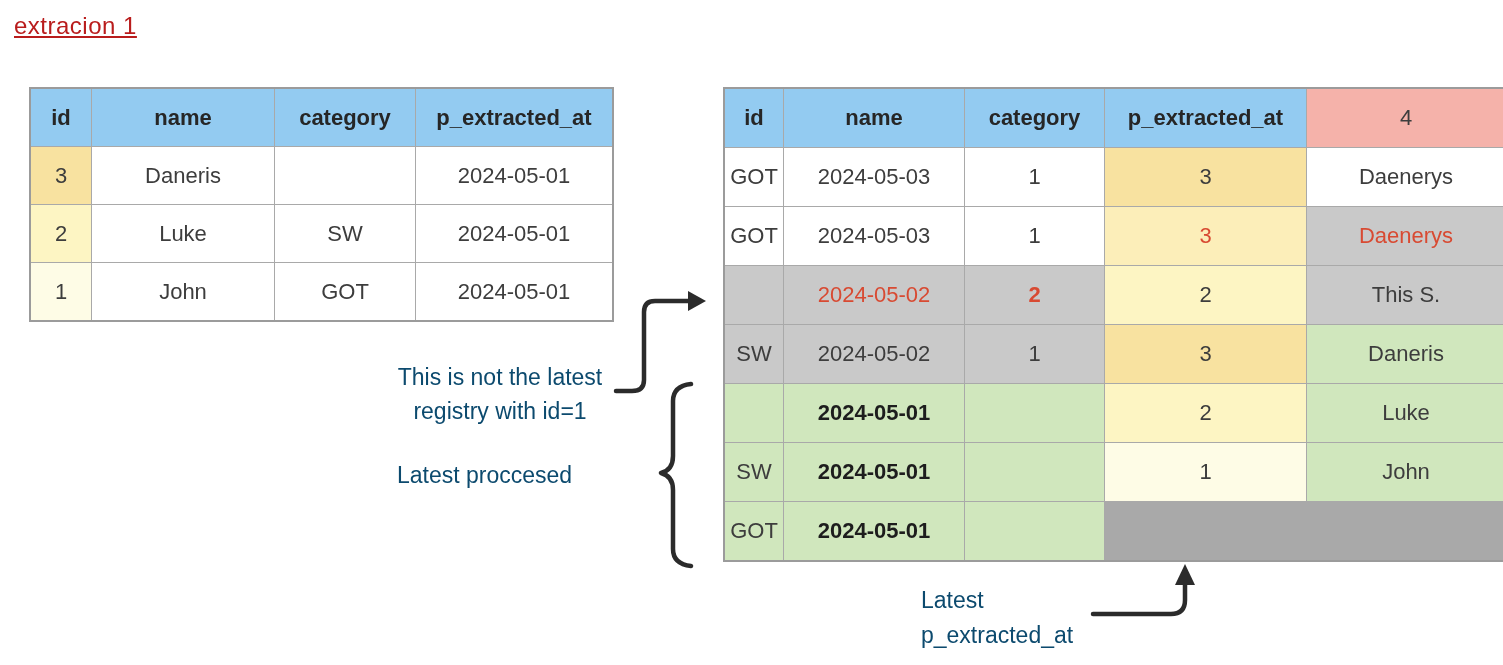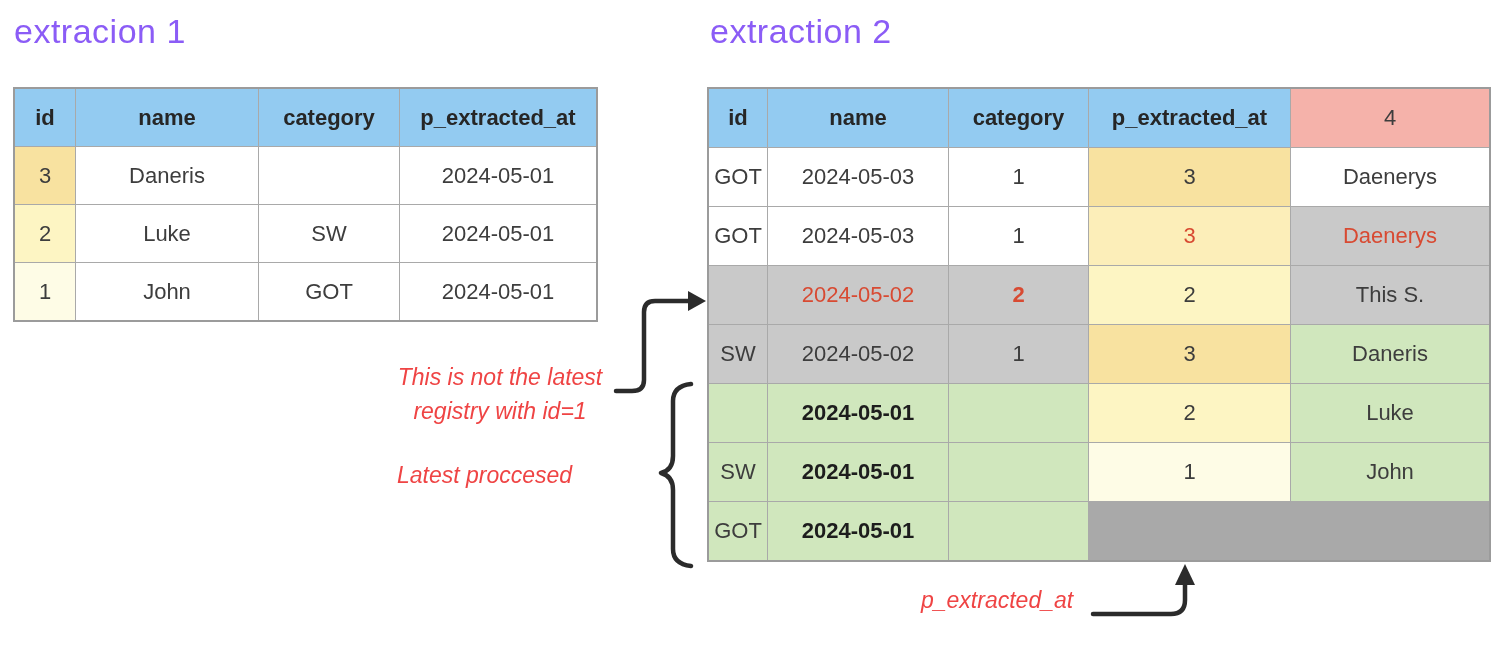--- a/index.html
+++ b/index.html
@@ -1,27 +1,27 @@
 <!DOCTYPE html>
 <html><head>
 <meta charset="utf-8">
 <style>
   html,body{margin:0;padding:0;background:#ffffff;}
   #canvas{
     position:relative;width:1503px;height:665px;background:#ffffff;
     font-family:"Liberation Sans", sans-serif;overflow:hidden;
   }
   .title{
-    position:absolute;font-size:34px;font-weight:400;color:#8b5cf6;letter-spacing:.5px;
+    position:absolute;font-size:24px;font-weight:400;color:#b91c1c;letter-spacing:.5px;text-decoration:underline;
   }
   #title1{left:14px;top:12px;}
   #title2{left:710px;top:12px;}
 
   .tbl{
-    position:absolute;display:grid;gap:1px;background:#a9a9a9;border:2px solid #9b9b9b;
+    position:absolute;display:grid;gap:1px;background:#a9a9a9;border:2px solid #9b9b9b;margin-left:16px;
   }
   #t1{
     left:13px;top:87px;
     grid-template-columns:60px 182px 140px 196px;
     grid-template-rows:repeat(4,57px);
   }
   #t2{
     left:707px;top:87px;
     grid-template-columns:58px 180px 139px 201px 198px;
     grid-template-rows:repeat(8,58px);
@@ -36,35 +36,34 @@
   .bg-yellow{background:#fdf5c3;}
   .bg-cream{background:#fefce6;}
   .bg-pink{background:#f5b2aa;}
   .bg-gray{background:#c9c9c9;}
   .bg-green{background:#d0e7bd;}
   .red{color:#d84a32;}
   .b{font-weight:700;}
   .dark{color:#1d1d1d;}
 
   .note{
-    position:absolute;font-size:23px;color:#ef4444;line-height:34px;font-style:italic;
+    position:absolute;font-size:23px;color:#0c4a6e;line-height:34px;
   }
   #note-not-latest{left:380px;top:360px;width:240px;text-align:center;}
   #note-already{left:397px;top:458px;}
   #note-latest{left:921px;top:583px;line-height:35px;}
 
   #overlay{position:absolute;left:0;top:0;pointer-events:none;}
 </style>
 </head>
 <body>
 
 <div id="canvas">
 
   <div id="title1" class="title">extracion 1</div>
-  <div id="title2" class="title">extraction 2</div>
 
   <div id="t1" class="tbl">
     <div class="td th">id</div>
     <div class="td th">name</div>
     <div class="td th">category</div>
     <div class="td th">p_extracted_at</div>
 
     <div class="td bg-gold">3</div>
     <div class="td">Daneris</div>
     <div class="td"></div>
@@ -128,20 +127,21 @@
     <div class="td bg-green b dark">2024-05-01</div>
     <div class="td bg-green"></div>
   </div>
 
   <div id="note-not-latest" class="note">
     <div>This is not the latest</div>
     <div>registry with id=1</div>
   </div>
   <div id="note-already" class="note">Latest proccesed</div>
   <div id="note-latest" class="note">
+    <div>Latest</div>
     <div>p_extracted_at</div>
   </div>
 
   <svg id="overlay" width="1503" height="665" viewBox="0 0 1503 665">
     <g stroke="#2b2b2b" stroke-width="4.5" fill="none" stroke-linecap="round" stroke-linejoin="round">
       <path d="M616,391 L632,391 Q644,391 644,380 L644,312 Q644,301 655,301 L689,301"></path>
       <path d="M691,384 Q673,386 673,401 L673,456 Q673,470 661,473 Q673,476 673,490 L673,549 Q673,564 691,566"></path>
       <path d="M1093,614 L1171,614 Q1185,614 1185,600 L1185,583"></path>
     </g>
     <g fill="#2b2b2b" stroke="none">

